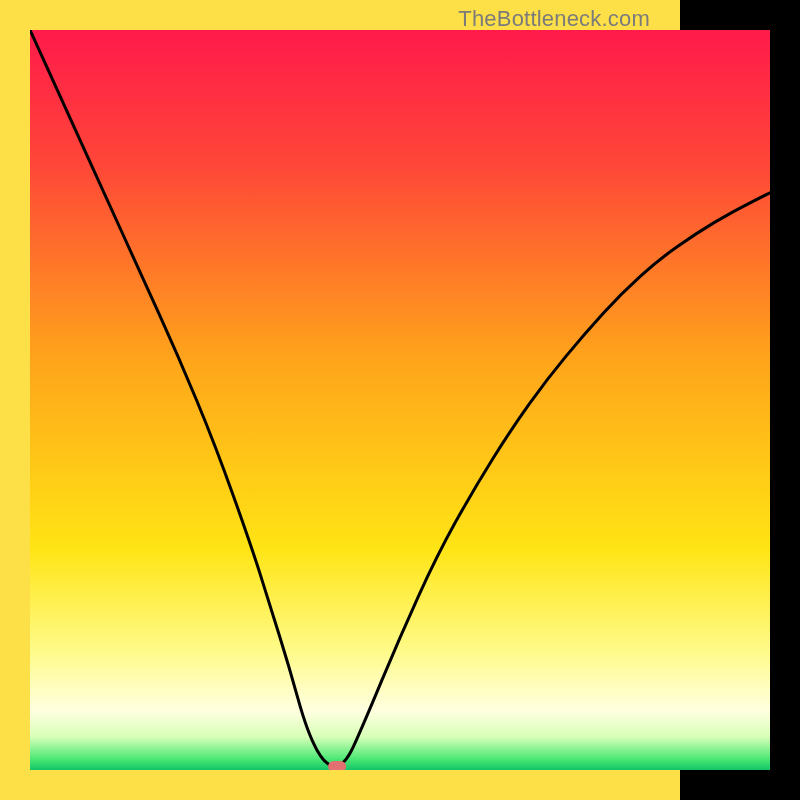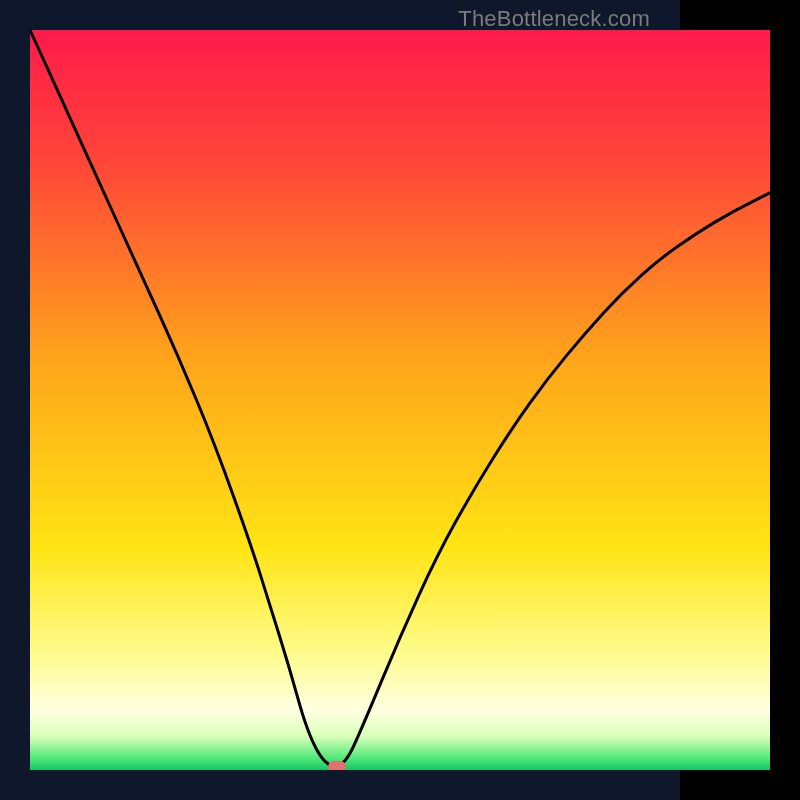--- a/index.html
+++ b/index.html
@@ -10,21 +10,21 @@
     background: #000;
     overflow: hidden;
     font-family: Arial, Helvetica, sans-serif;
   }
   .frame {
     position: absolute;
     top: 0;
     left: 0;
     width: 680px;
     height: 800px;
-    background: #0f172a;
+    background: #fde047;
   }
   .plot-area {
     position: absolute;
     top: 30px;
     left: 30px;
     width: 740px;
     height: 740px;
     overflow: hidden;
   }
   .attribution {

